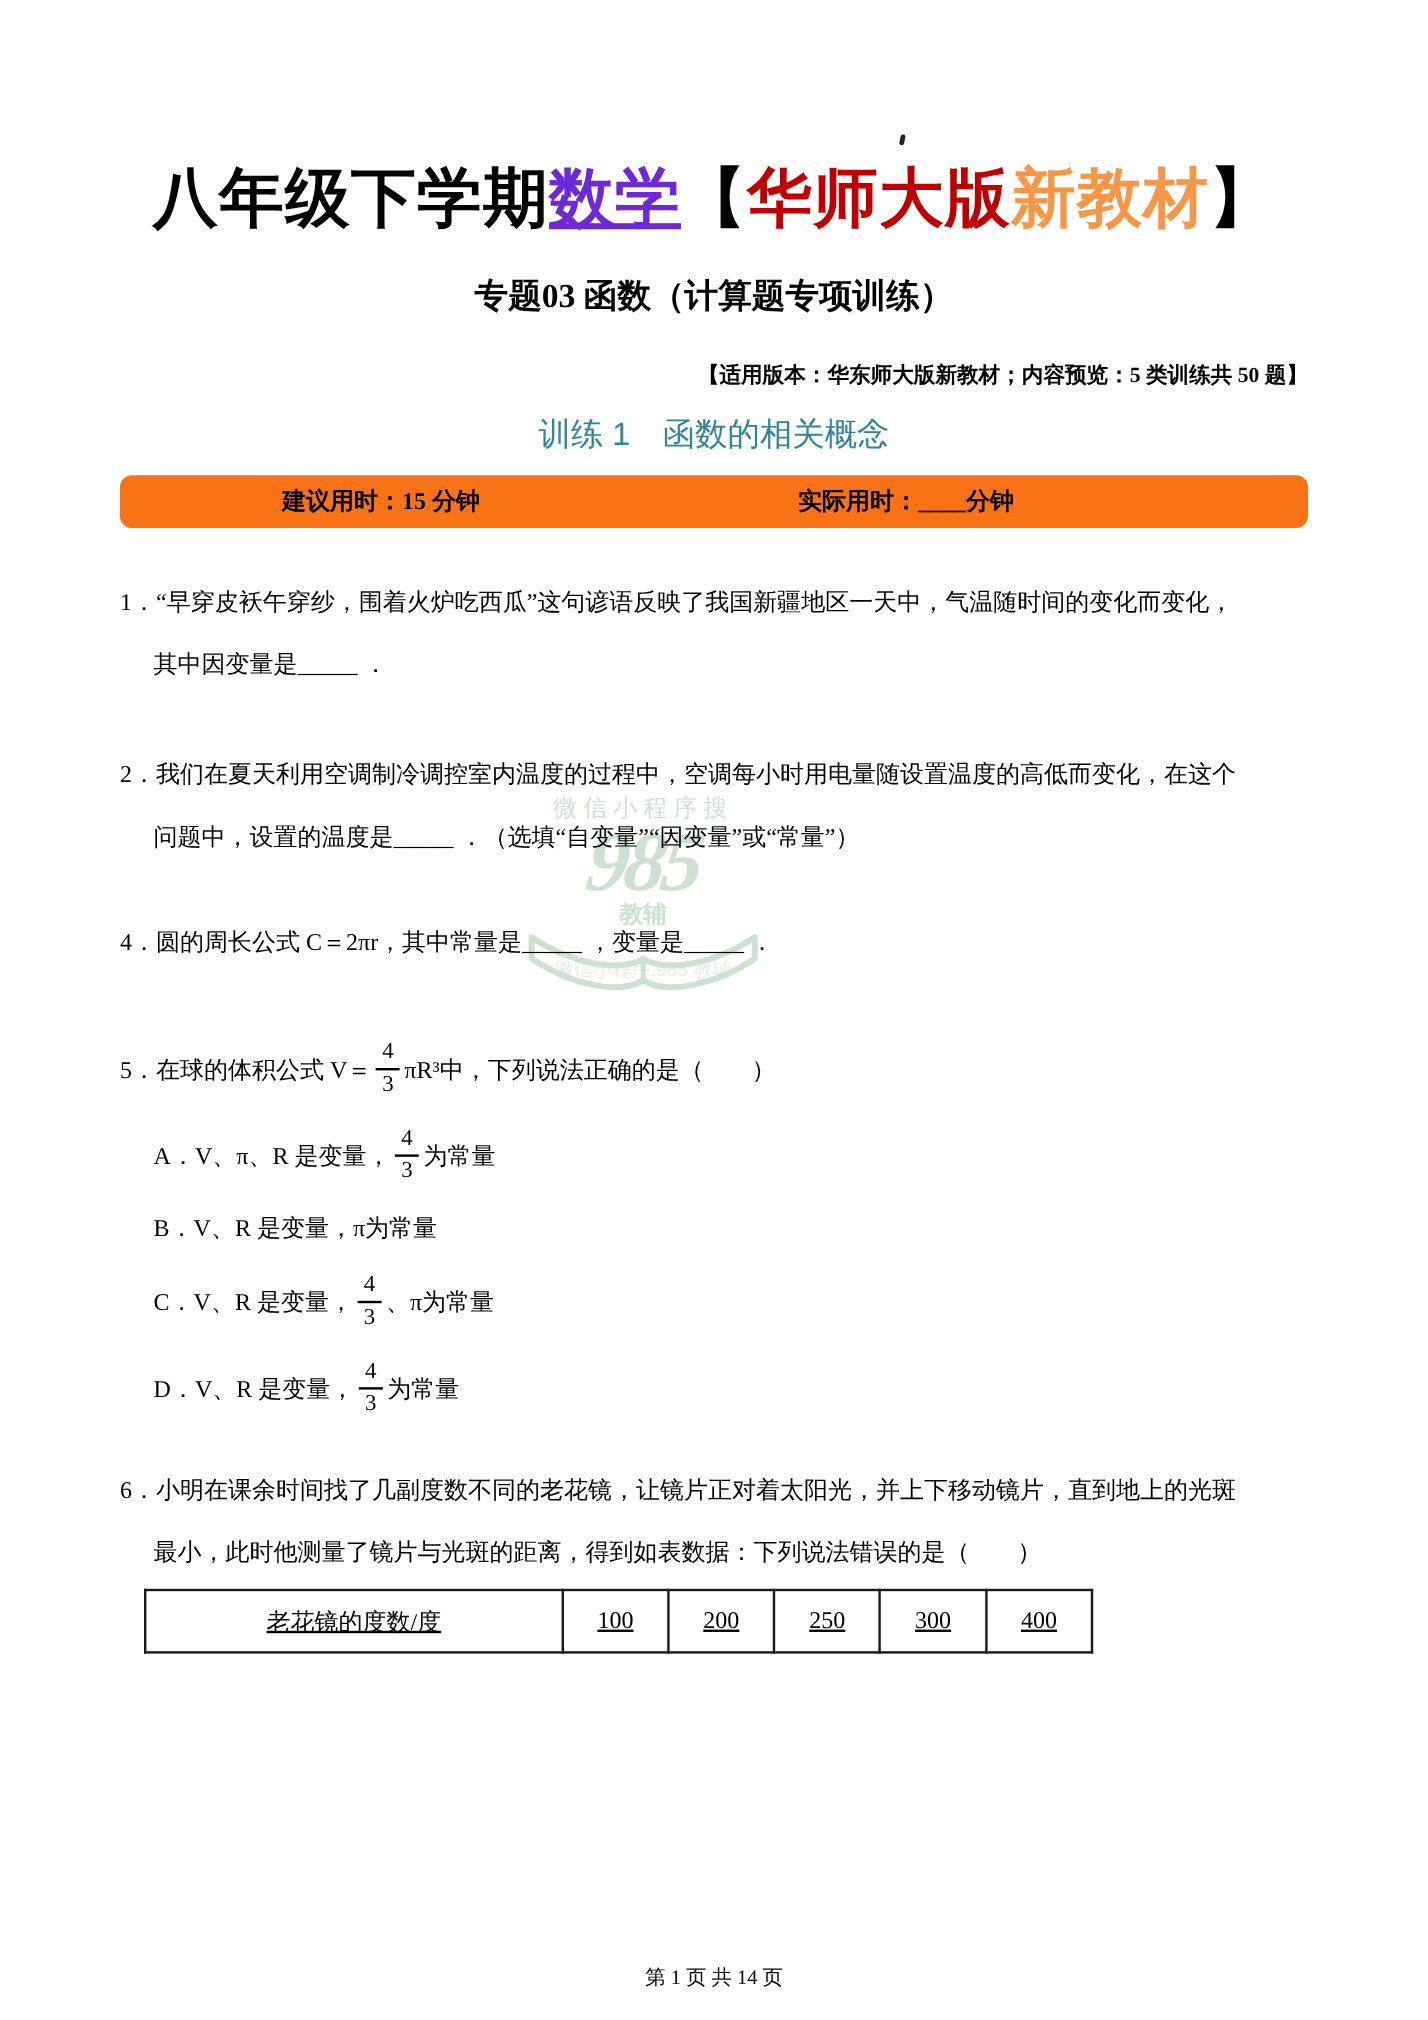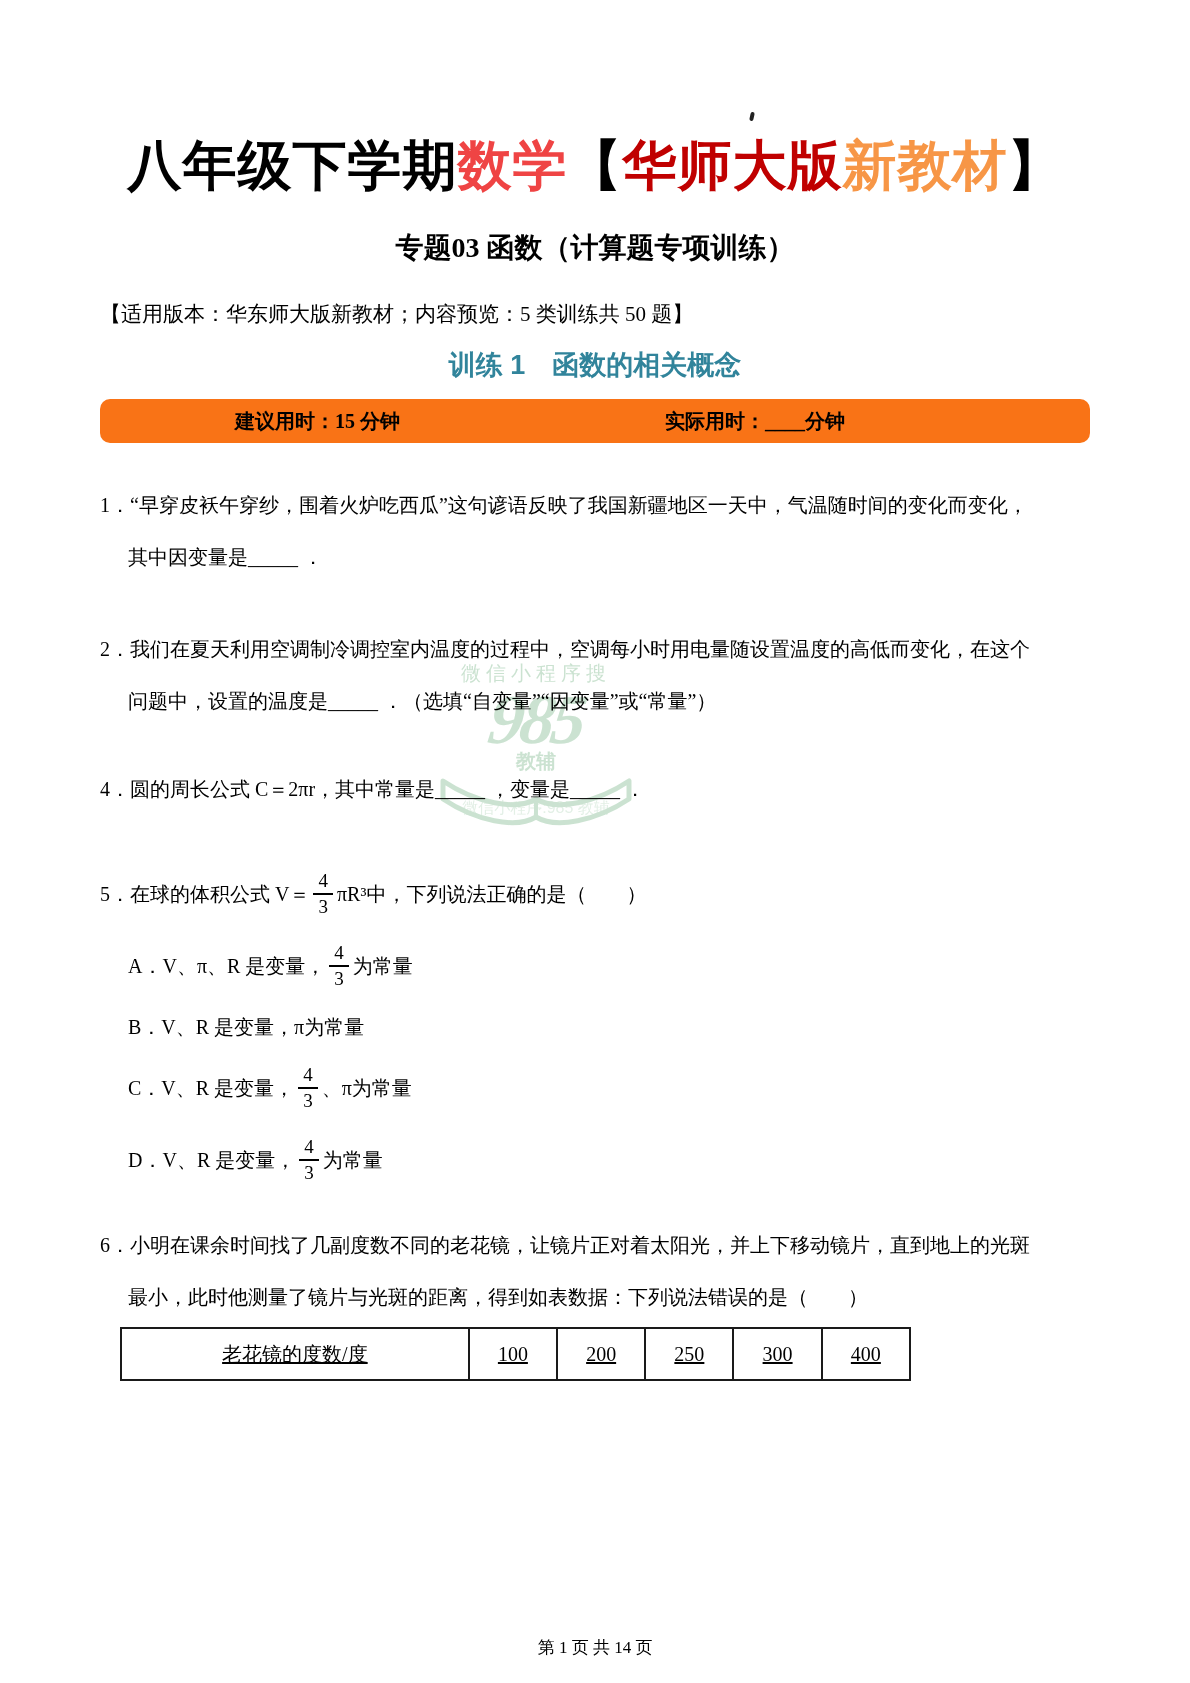--- a/index.html
+++ b/index.html
@@ -5,22 +5,22 @@
   * { margin:0; padding:0; box-sizing:border-box; }
   html,body { background:#ffffff; }
   body { width:1190px; font-family:"Liberation Serif","DejaVu Serif",serif; color:#000; }
   .page { position:relative; width:1190px; height:1683px; background:#fff; overflow:hidden; }
   .content { position:relative; z-index:2; margin:0 100px; width:990px; }
 
   .top-mark { position:absolute; left:750px; top:112px; width:4px; height:9px; background:#222; border-radius:2px; transform:rotate(12deg); z-index:3; }
 
   .title { margin-top:134px; text-align:center; font-family:"Liberation Sans","DejaVu Sans",sans-serif; font-weight:900; font-size:54px; line-height:1.15; letter-spacing:1px; white-space:nowrap; }
   .subtitle { margin-top:36px; text-align:center; font-weight:bold; font-size:28px; line-height:1.15; }
-  .info { margin-top:38px; text-align:left; font-weight:normal; font-size:21px; line-height:1.15; }
-  .section { margin-top:24px; text-align:center; font-family:"Liberation Sans","DejaVu Sans",sans-serif; font-weight:bold; font-size:27px; line-height:1.15; }
+  .info { margin-top:38px; text-align:right; font-weight:bold; font-size:18px; line-height:1.15; }
+  .section { margin-top:24px; text-align:center; font-family:"Liberation Sans","DejaVu Sans",sans-serif; font-weight:normal; font-size:27px; line-height:1.15; }
 
   .timing-bar { position:relative; margin-top:18px; height:44px; border-radius:10px; font-weight:bold; font-size:20px; }
   .timing-bar .t-left { position:absolute; left:135px; top:50%; transform:translateY(-50%); }
   .timing-bar .t-right { position:absolute; left:565px; top:50%; transform:translateY(-50%); }
 
   .question { font-size:20px; }
   .q-line { height:52px; line-height:52px; white-space:nowrap; }
   .q-line.cont, .opt { margin-left:28px; }
   .q1 { margin-top:36px; }
   .q2 { margin-top:40px; }
@@ -64,21 +64,21 @@
     <svg class="wm-book" width="210" height="62" viewBox="0 0 210 62">
       <path d="M12 8 C 45 30, 85 38, 105 26 C 125 38, 165 30, 198 8 L198 26 C 165 48, 125 56, 105 44 C 85 56, 45 48, 12 26 Z" fill="none" stroke="currentColor" stroke-width="5" stroke-linejoin="round"></path>
       <path d="M105 26 L105 44" stroke="currentColor" stroke-width="4"></path>
     </svg>
     <div class="wm-bottom">微信小程序:985 教辅</div>
   </div>
 
   <div class="content">
 
     <h1 class="title">
-      <span style="color: rgb(0, 0, 0);">八年级下学期</span><span style="color: #ef4444;">数学</span><span style="color: rgb(0, 0, 0);">【</span><span style="color: rgb(192, 0, 0);">华师大版</span><span style="color: rgb(247, 150, 70);">新教材</span><span style="color: rgb(0, 0, 0);">】</span>
+      <span style="color: rgb(0, 0, 0);">八年级下学期</span><span style="color: #6d28d9; text-decoration: underline;">数学</span><span style="color: rgb(0, 0, 0);">【</span><span style="color: rgb(192, 0, 0);">华师大版</span><span style="color: rgb(247, 150, 70);">新教材</span><span style="color: rgb(0, 0, 0);">】</span>
     </h1>
 
     <div class="subtitle">专题03 函数（计算题专项训练）</div>
 
     <div class="info">【适用版本：华东师大版新教材；内容预览：5 类训练共 50 题】</div>
 
     <div class="section" style="color: rgb(49, 132, 155);">训练 1　函数的相关概念</div>
 
     <div class="timing-bar" style="background: #f97316;">
       <span class="t-left">建议用时：15 分钟</span>

